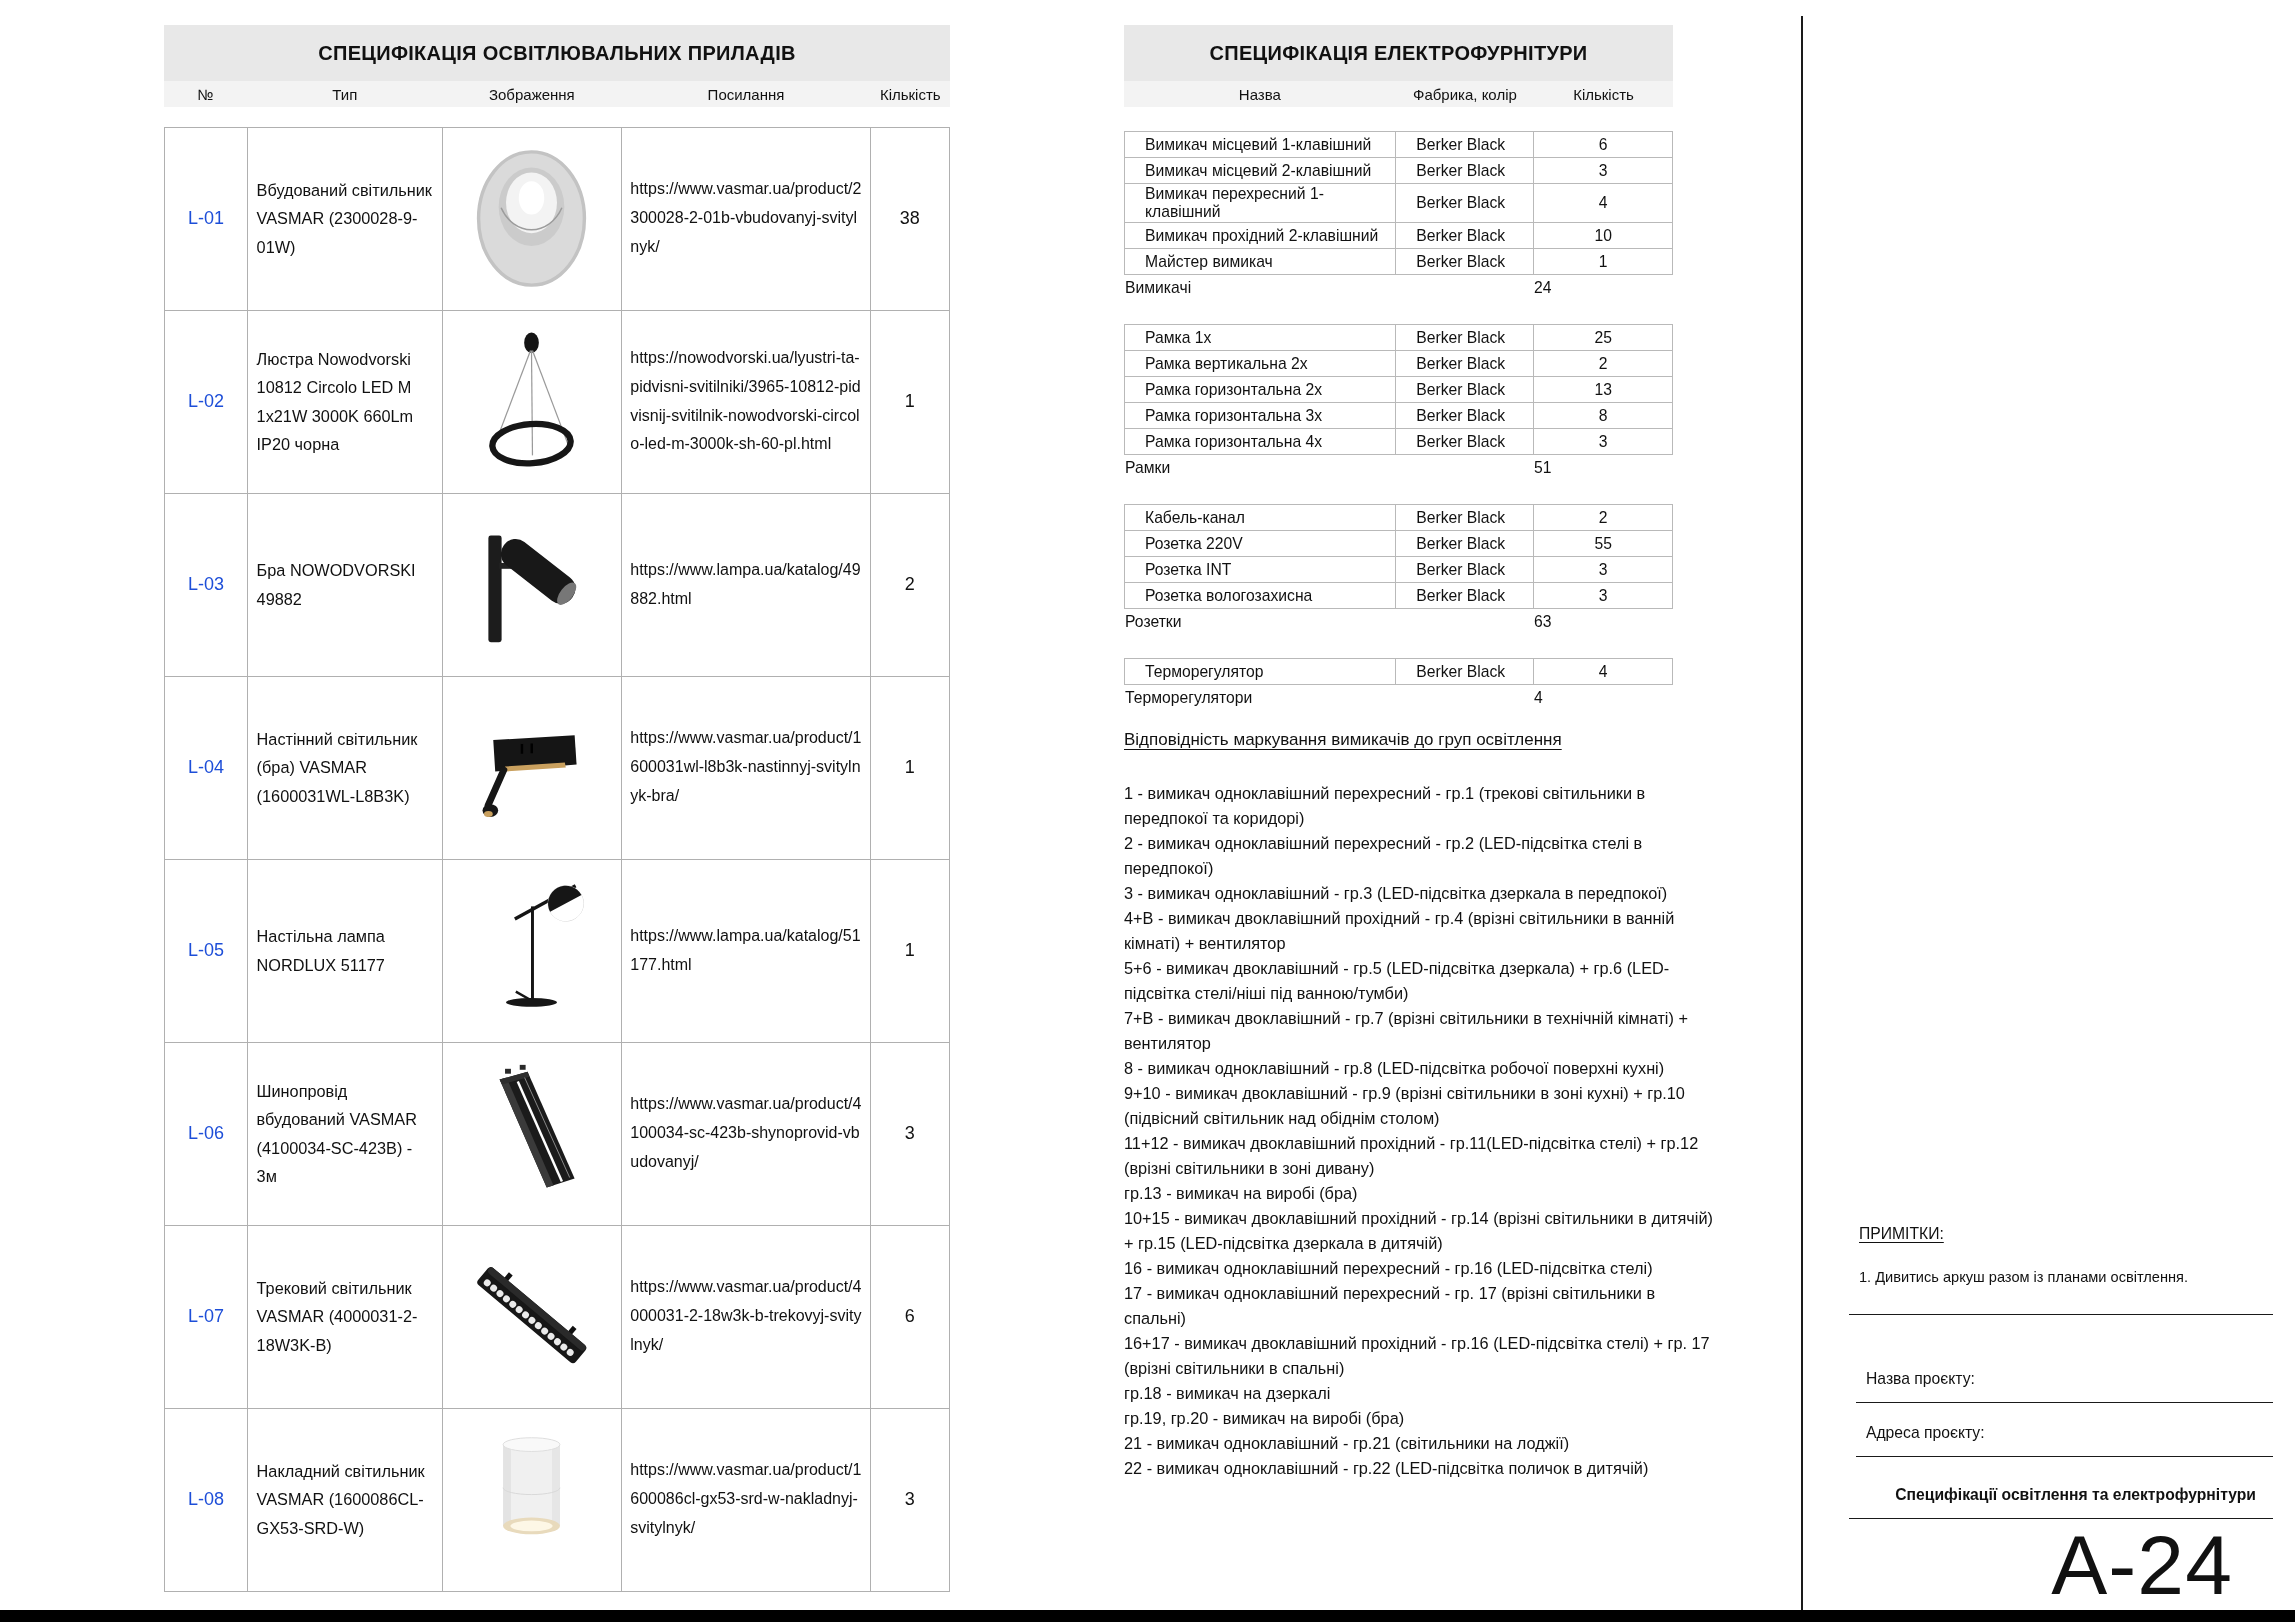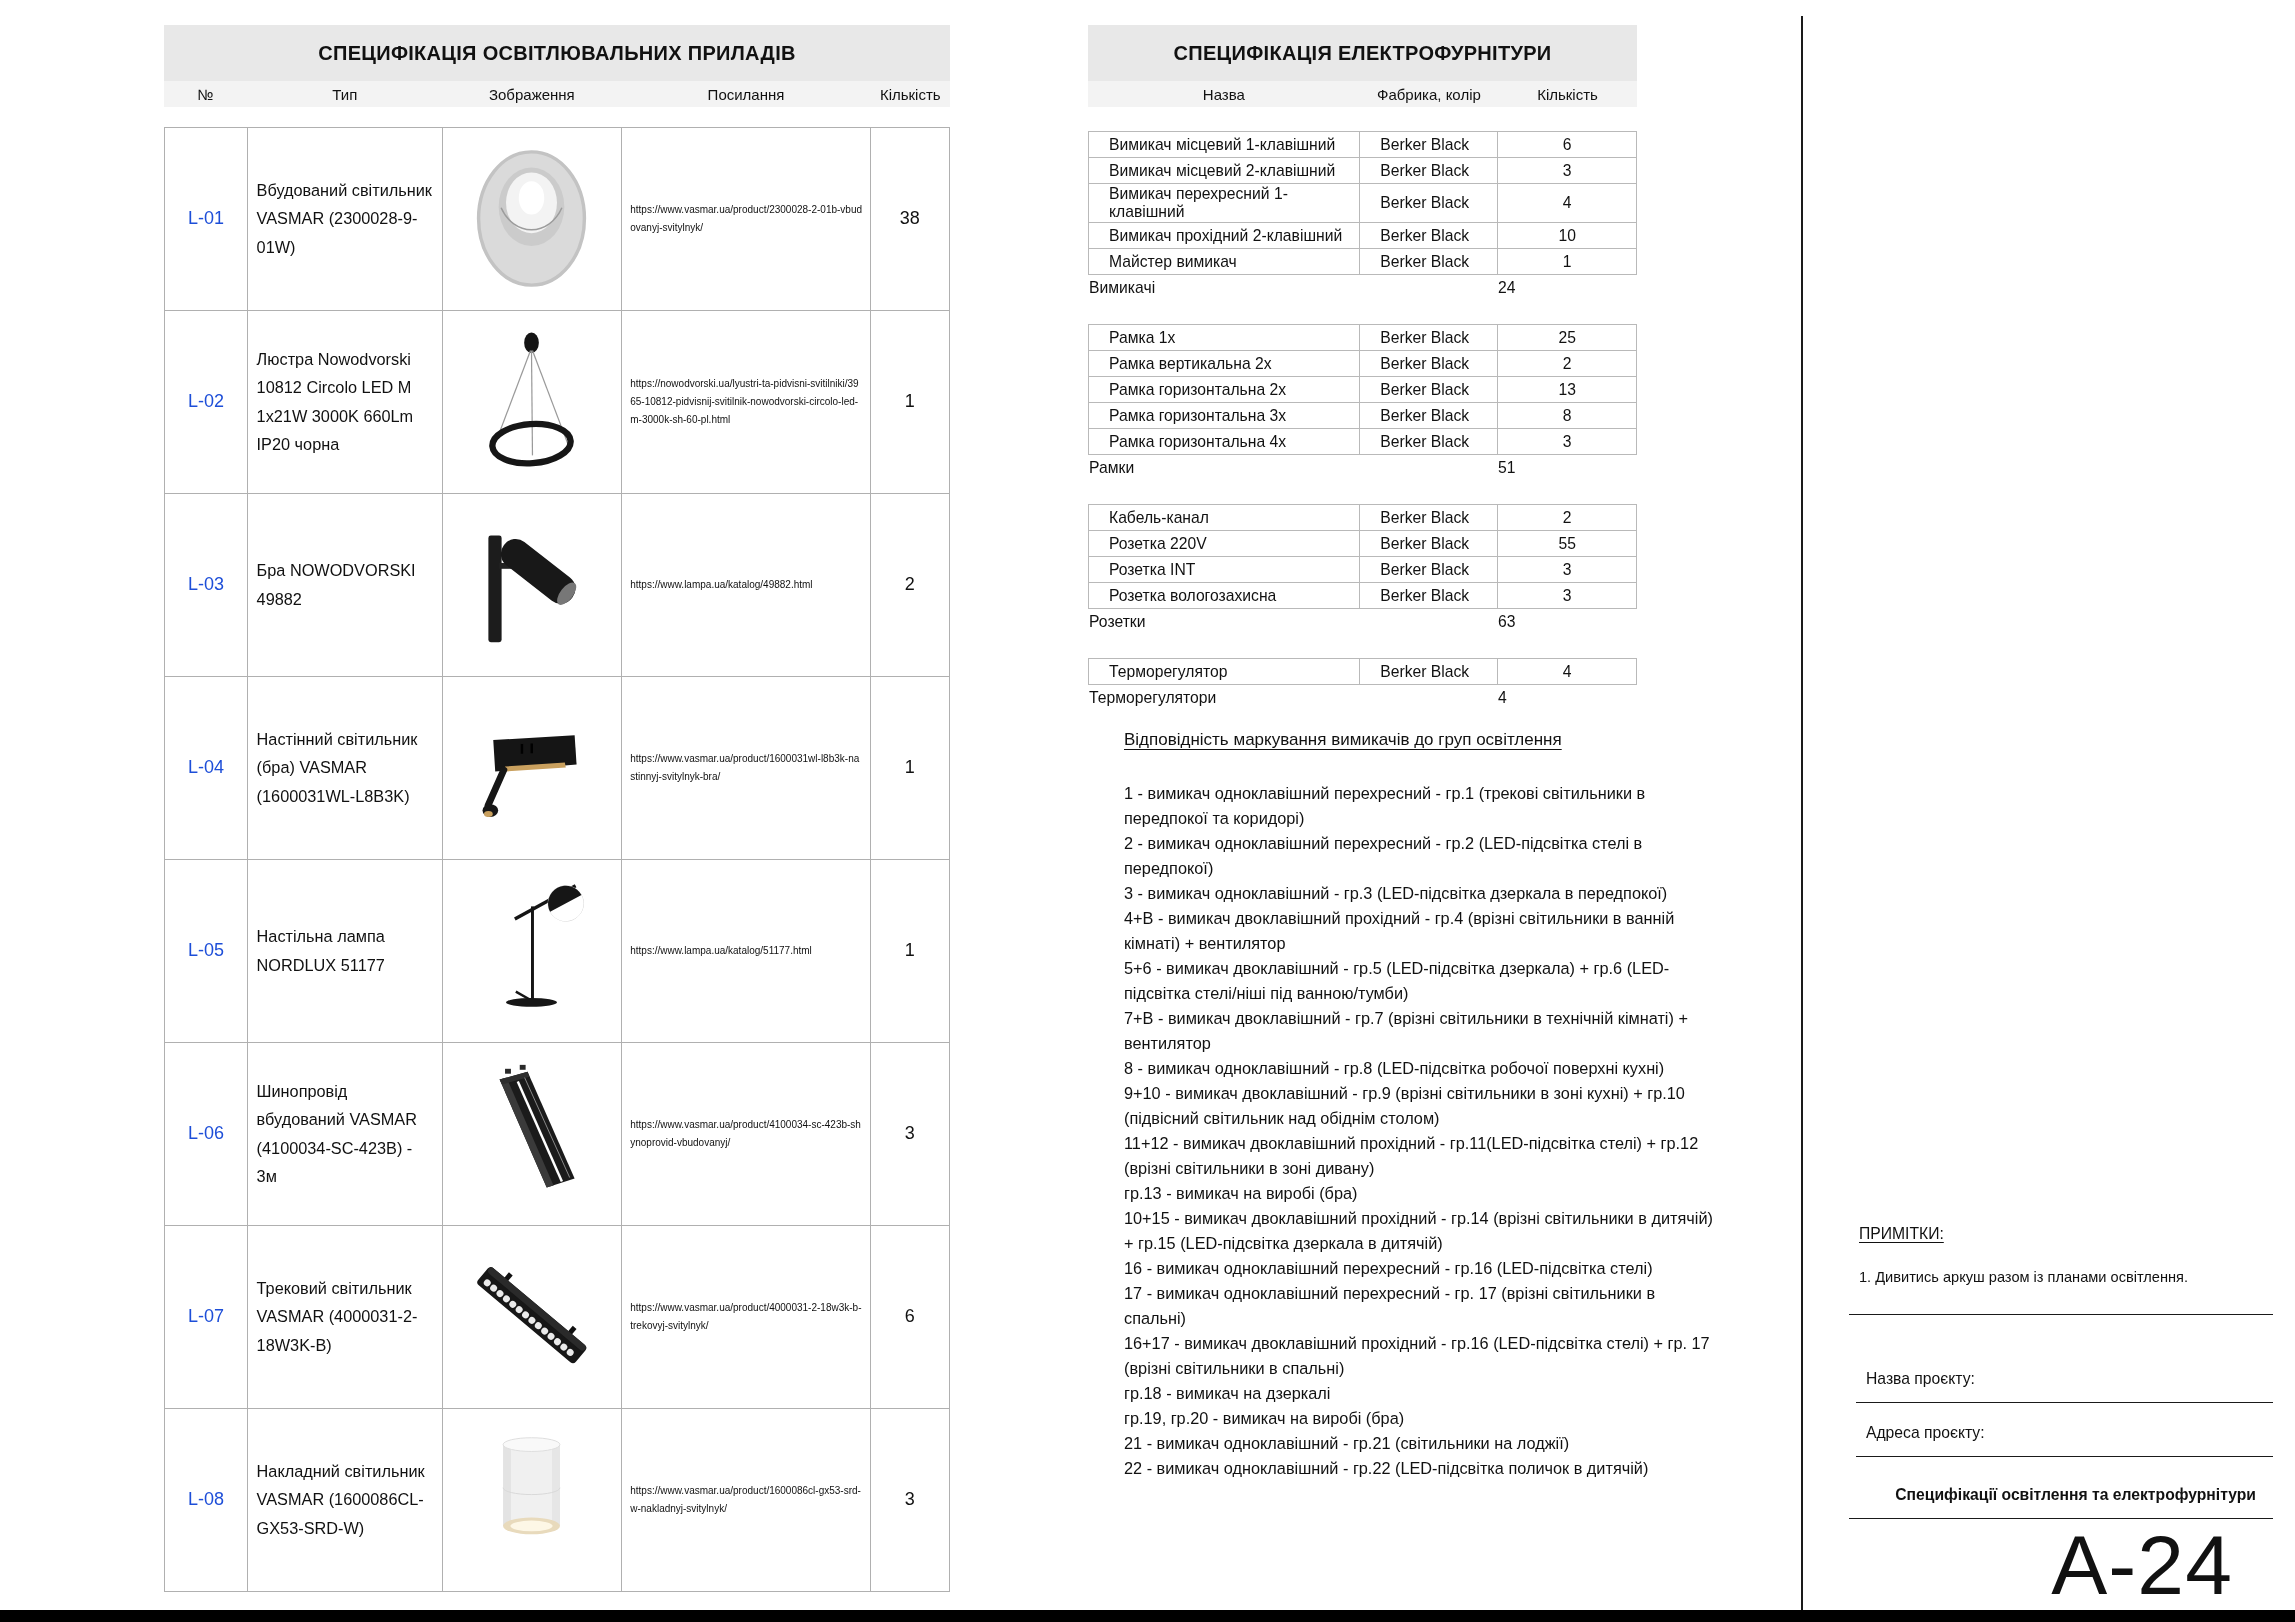--- a/index.html
+++ b/index.html
@@ -22,25 +22,25 @@
   table.ltable{width:100%;border-collapse:collapse;table-layout:fixed;margin-top:19.6px;}
   table.ltable col:nth-child(1){width:10.6%;}
   table.ltable col:nth-child(2){width:24.8%;}
   table.ltable col:nth-child(3){width:22.8%;}
   table.ltable col:nth-child(4){width:31.7%;}
   table.ltable col:nth-child(5){width:10.1%;}
   table.ltable td{border:1.1px solid #b0b0b0;height:180px;vertical-align:middle;background:#fff;}
   td.c-id{color:#1d4ed8;text-align:center;font-size:18px;}
   td.c-type{font-size:16.3px;line-height:1.75;padding:0 5.6px 0 8.4px;}
   td.c-img{text-align:center;}
-  td.c-link{font-size:10px;line-height:1.8;padding:0 5.6px 0 8.4px;word-break:break-all;margin-left:23px;}
+  td.c-link{font-size:16px;line-height:1.8;padding:0 5.6px 0 8.4px;word-break:break-all;margin-left:23px;}
   td.c-qty{text-align:center;font-size:18px;}
 
   
-  .electro-section{position:absolute;left:1088px;top:25px;width:549px;}
+  .electro-section{position:absolute;left:1124px;top:25px;width:549px;}
   .electro-cols span:nth-child(1){width:49.5%;}
   .electro-cols span:nth-child(2){width:25.2%;}
   .electro-cols span:nth-child(3){width:25.3%;}
   .electro-groups{margin-top:24px;}
   table.etable{width:100%;border-collapse:collapse;table-layout:fixed;}
   table.etable col:nth-child(1){width:49.5%;}
   table.etable col:nth-child(2){width:25.2%;}
   table.etable col:nth-child(3){width:25.3%;}
   table.etable td{border:1.1px solid #b9b9b9;height:23px;font-size:15.7px;vertical-align:middle;}
   td.e-name,td.e-fab{padding-left:20px;}

